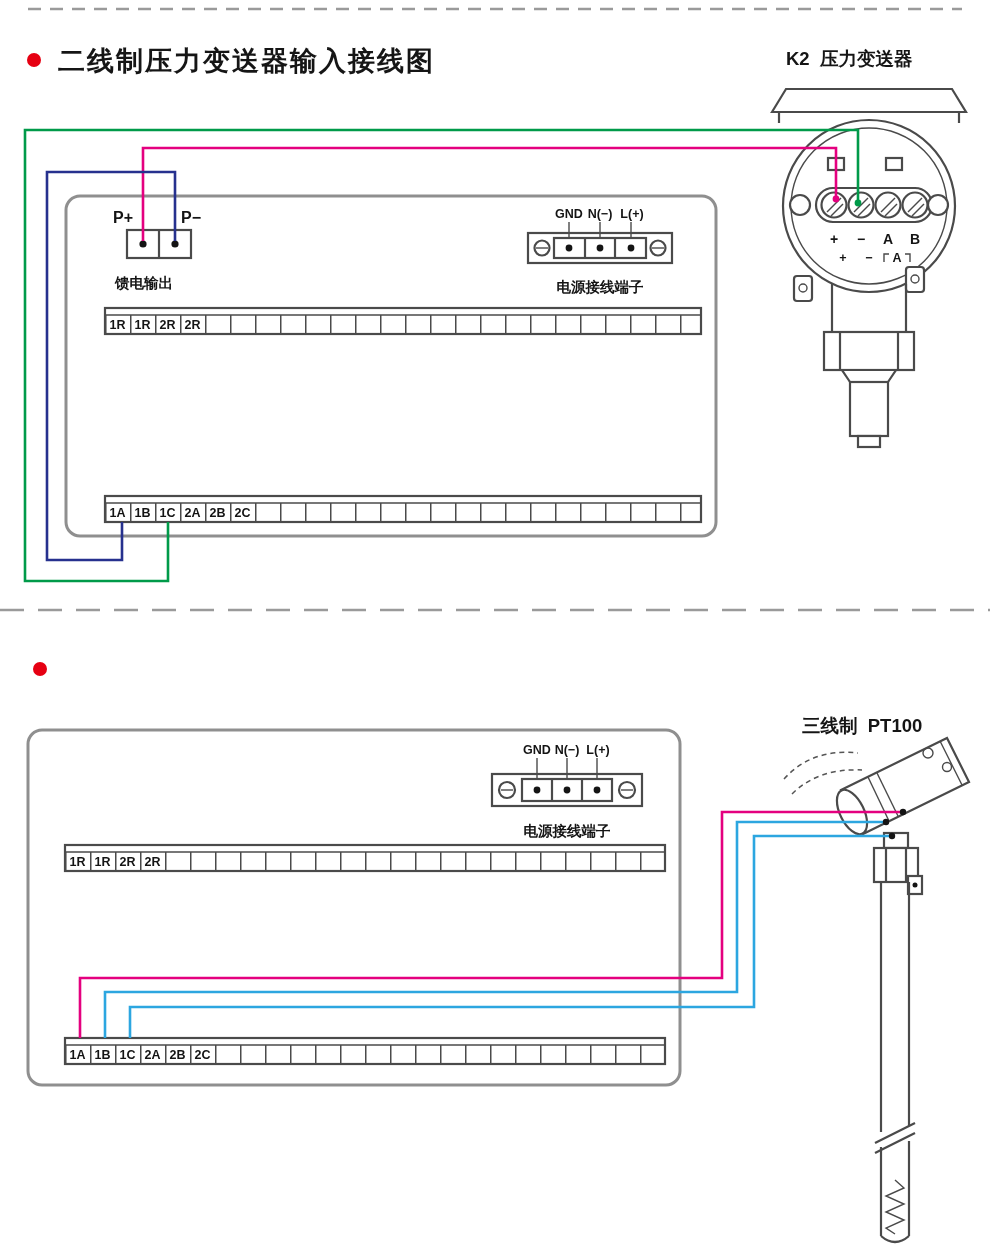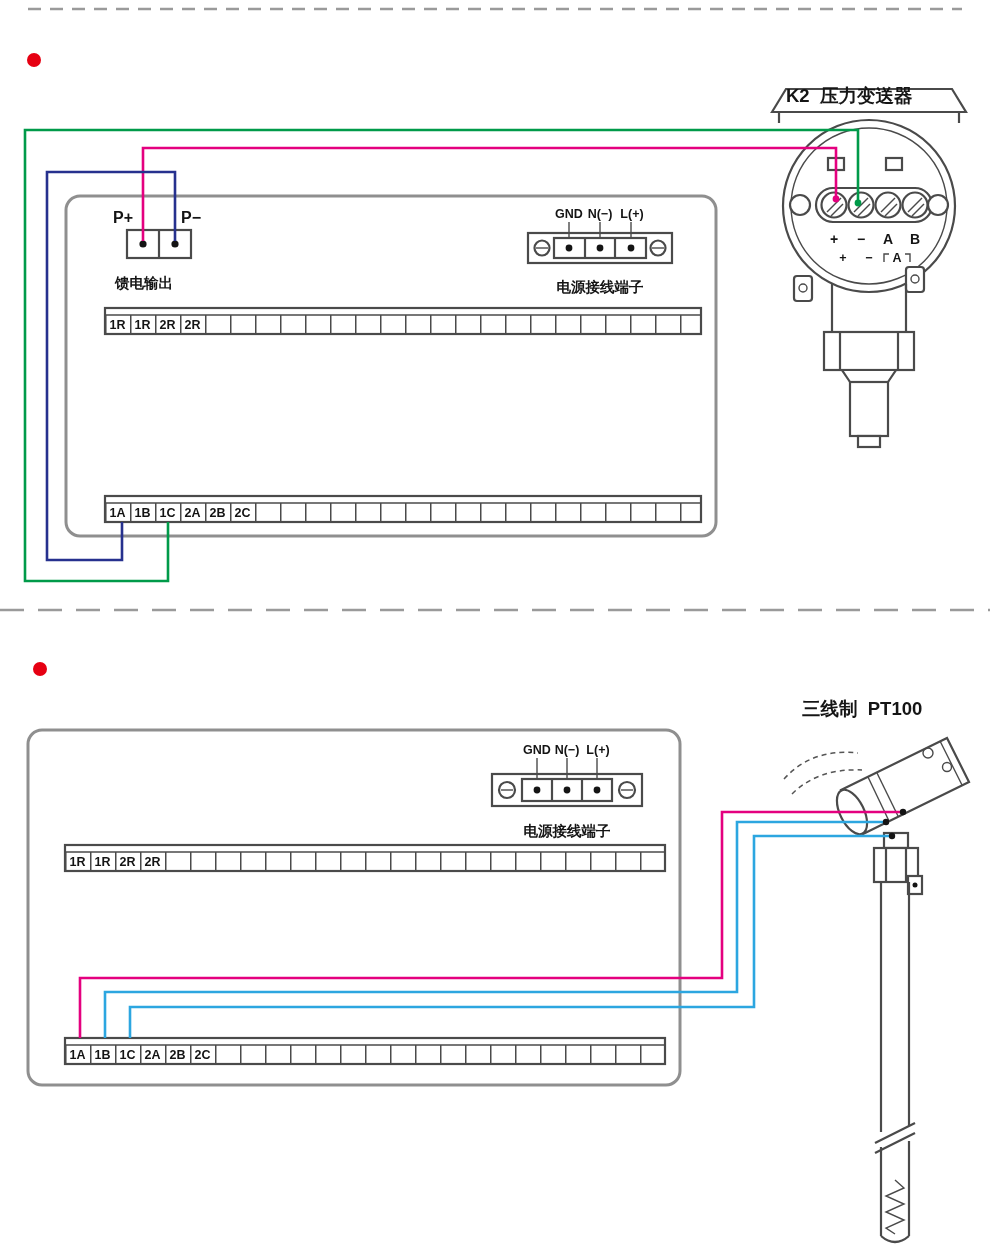--- a/index.html
+++ b/index.html
@@ -229,16 +229,17 @@
   <g>
     <path class="wire" d="M80,1038 L80,978 L722,978 L722,812 L901,812" stroke="#e4007f"></path>
     <path class="wire" d="M105,1038 L105,992 L737,992 L737,822 L884,822" stroke="#2ca6e0"></path>
     <path class="wire" d="M130,1038 L130,1007 L754,1007 L754,836 L890,836" stroke="#2ca6e0"></path>
     <circle class="dot" cx="903" cy="812" r="3.2"></circle>
     <circle class="dot" cx="886" cy="822" r="3.2"></circle>
     <circle class="dot" cx="892" cy="836" r="3.2"></circle>
   </g>
 </svg>
 
-  <div class="device-label" style="left:786px; top:46px;margin-top:37px;">K2  压力变送器</div>
-  <div class="device-label" style="left:802px; top:696px;text-align:right;">三线制  PT100</div>
+  <div class="sec-title" style="left:58px; top:43px;">二线制压力变送器输入接线图</div>
+  <div class="device-label" style="left:786px; top:46px;">K2  压力变送器</div>
+  <div class="device-label" style="left:802px; top:713px;text-align:right;">三线制  PT100</div>
 
 </div>
 
 </body></html>

